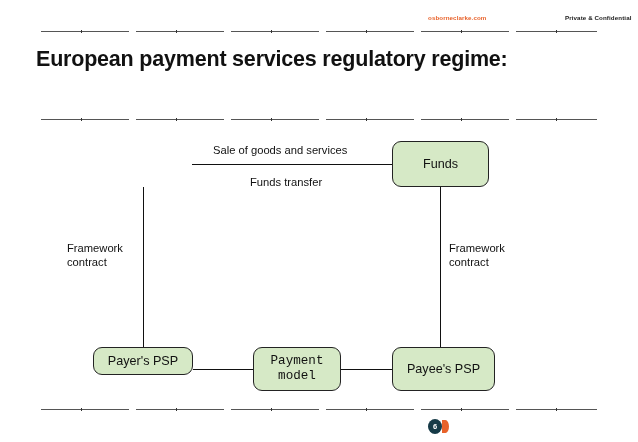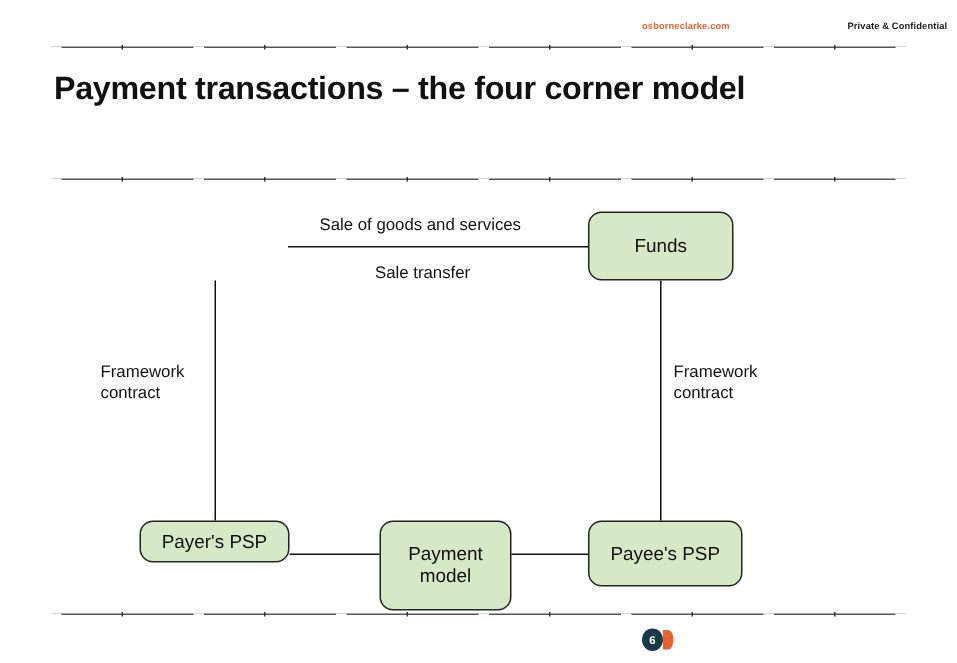--- a/index.html
+++ b/index.html
@@ -112,21 +112,21 @@
     text-align: center;
     font-size: 12.6px;
     color: #111111;
     line-height: 15px;
     z-index: 3;
   }
 
   .node-payer     { left: 95px;  top: 141px; width: 97px;  height: 46px; }
   .node-payee     { left: 392px; top: 141px; width: 97px;  height: 46px; }
   .node-payerpsp  { left: 93px;  top: 347px; width: 100px; height: 28px; }
-  .node-paysys    { left: 253px; top: 347px; width: 88px;  height: 60px; }
+  .node-paysys    { left: 253px; top: 347px; width: 88px;  height: 44px; font-family: Liberation Mono, monospace; }
   .node-payeepsp  { left: 392px; top: 347px; width: 103px;  height: 44px; }
 
   
   .edge {
     position: absolute;
     background: #111111;
     z-index: 1;
   }
   .edge-h { height: 1.4px; }
   .edge-v { width: 1.4px; }
@@ -251,33 +251,33 @@
     <div class="gap" style="left:563px;"></div>
     <div class="tick" style="left:47px;"></div>
     <div class="tick" style="left:142px;"></div>
     <div class="tick" style="left:237px;"></div>
     <div class="tick" style="left:332px;"></div>
     <div class="tick" style="left:427px;"></div>
     <div class="tick" style="left:522px;"></div>
   </div>
 
   <div class="title">
-    <div>Payment transactions – the four corner model</div>
+    <div>European payment services regulatory regime:</div>
   </div>
 
   <div class="diagram">
 
     <div class="edge edge-h edge-top"></div>
     <div class="edge edge-v edge-left-v"></div>
     <div class="edge edge-v edge-right-v"></div>
     <div class="edge edge-h edge-bot-l"></div>
     <div class="edge edge-h edge-bot-r"></div>
 
     <div class="edge-label label-sale">Sale of goods and services</div>
-    <div class="edge-label label-funds">Sale transfer</div>
+    <div class="edge-label label-funds">Funds transfer</div>
 
     <div class="edge-label-block label-fw-left">
       <div>Framework</div>
       <div>contract</div>
     </div>
 
     <div class="edge-label-block label-fw-right">
       <div>Framework</div>
       <div>contract</div>
     </div>

